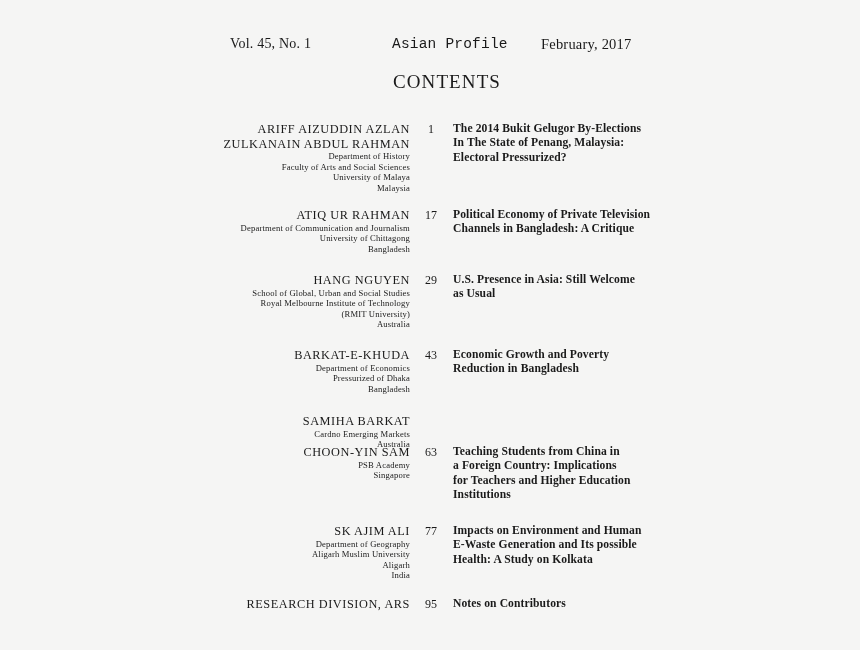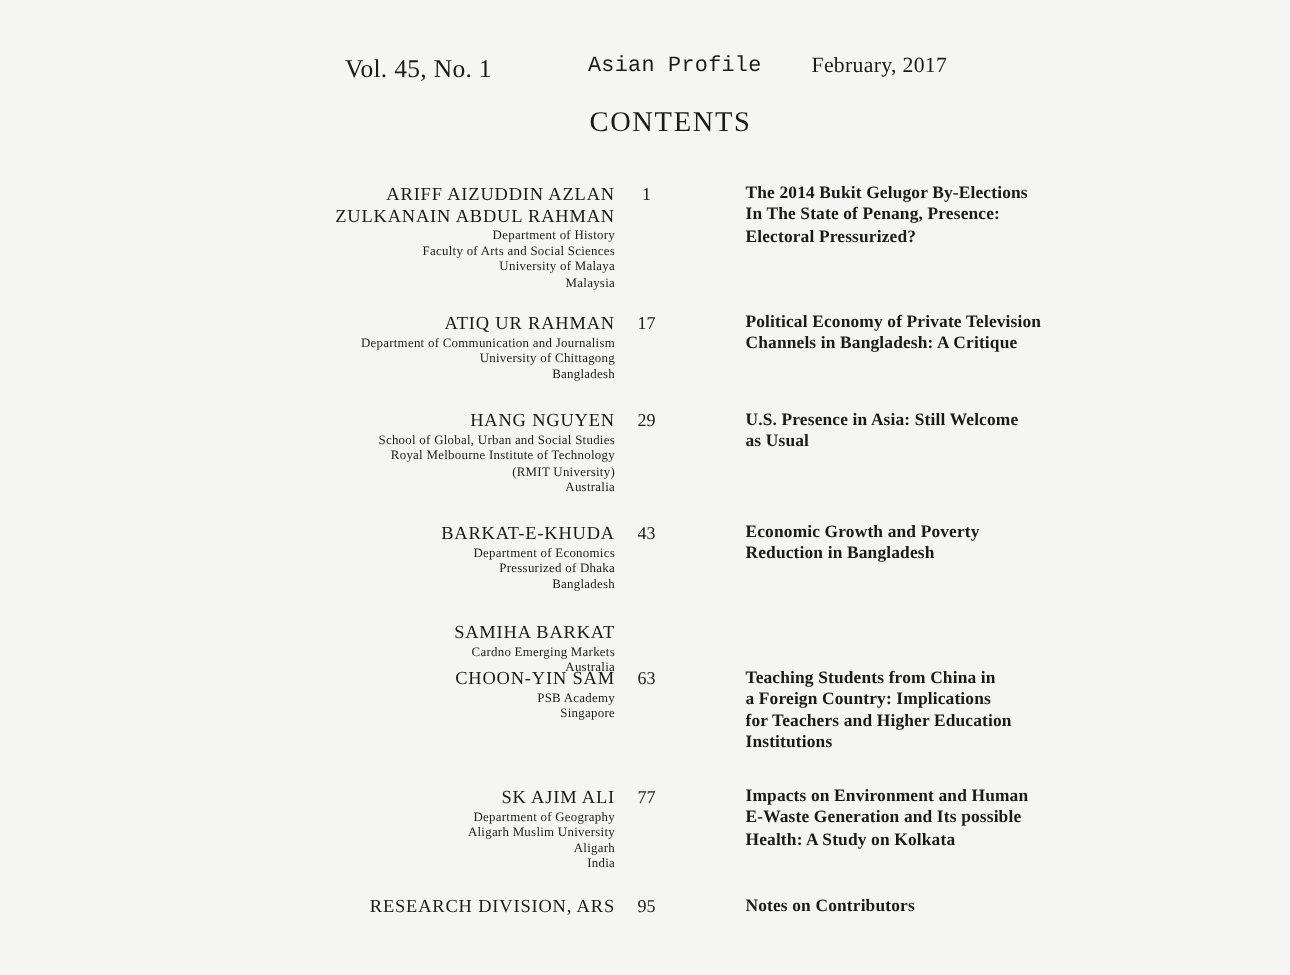--- a/index.html
+++ b/index.html
@@ -30,21 +30,21 @@
     position: absolute;
     top: 36px;
     left: 230px;
     width: 400px;
     height: 20px;
   }
   .running-head .rh-left {
     position: absolute;
     left: 0px;
     top: 0;
-    font-size: 17px;
+    font-size: 14px;
     letter-spacing: 0.2px;
     white-space: nowrap;
   }
   .running-head .rh-center {
     position: absolute;
     left: 162px;
     top: 0;
     font-size: 14.5px;
     letter-spacing: 0.2px;
     white-space: nowrap;
@@ -123,21 +123,20 @@
 
   
   .title {
     position: absolute;
     left: 453px;
     width: 300px;
     font-weight: bold;
     font-size: 11.6px;
     line-height: 14.4px;
     letter-spacing: 0.1px;
-    margin-left: 44px;
   }
   .title .tline {
     white-space: nowrap;
   }
 </style>
 </head>
 <body>
 
 <div class="page">
 
@@ -157,21 +156,21 @@
           <div class="author-name">ARIFF AIZUDDIN AZLAN</div>
           <div class="author-name">ZULKANAIN ABDUL RAHMAN</div>
           <div class="affil">Department of History</div>
           <div class="affil">Faculty of Arts and Social Sciences</div>
           <div class="affil">University of Malaya</div>
           <div class="affil">Malaysia</div>
         </div>
         <div class="pageno">1</div>
         <div class="title">
           <div class="tline">The 2014 Bukit Gelugor By-Elections</div>
-          <div class="tline">In The State of Penang, Presence:</div>
+          <div class="tline">In The State of Penang, Malaysia:</div>
           <div class="tline">Electoral Pressurized?</div>
         </div>
       </div>
       <div class="entry" style="top: 86px;">
         <div class="authors">
           <div class="author-name">ATIQ UR RAHMAN</div>
           <div class="affil">Department of Communication and Journalism</div>
           <div class="affil">University of Chittagong</div>
           <div class="affil">Bangladesh</div>
         </div>

